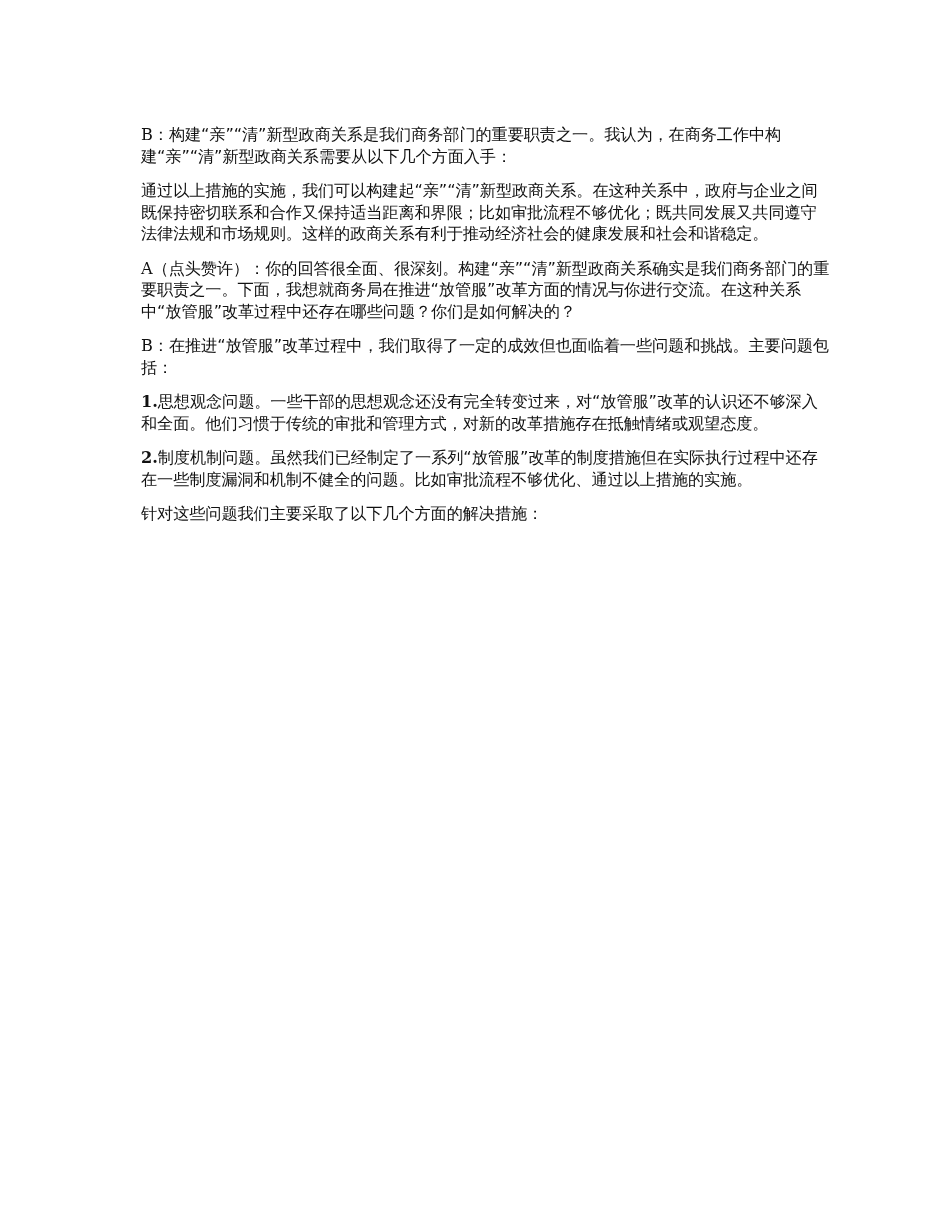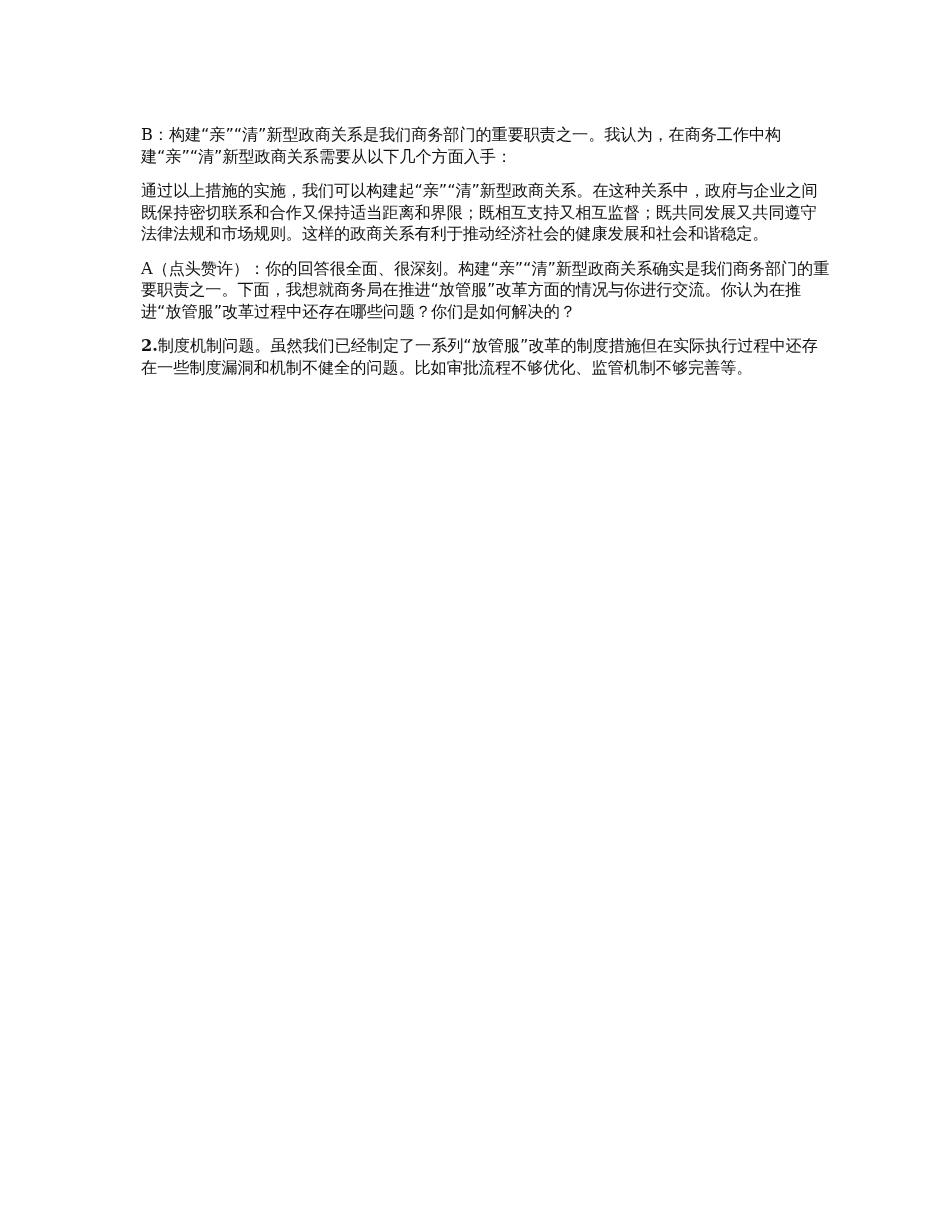--- a/index.html
+++ b/index.html
@@ -12,16 +12,19 @@
   }
   .para { margin: 0 0 13px 0; }
   .num { font-family: "DejaVu Serif", "Liberation Serif", serif; font-weight: bold; }
   .lat { font-family: "DejaVu Serif", "Liberation Serif", serif; }
 </style>
 </head>
 <body>
 
 <div class="page">
   <p class="para"><span class="lat">B</span><span>：构建“亲”“清”新型政商关系是我们商务部门的重要职责之一。我认为，在商务工作中构建“亲”“清”新型政商关系需要从以下几个方面入手：</span></p>
-  <p class="para"><span>通过以上措施的实施，我们可以构建起“亲”“清”新型政商关系。在这种关系中，政府与企业之间既保持密切联系和合作又保持适当距离和界限；既相互支持又相互监督；既共同发展又共同遵守法律法规和市场规则。这样的政商关系有利于推动经济社会的健康发展和社会和谐稳定。</span></p>
-  <p class="para"><span class="lat">A</span><span>（点头赞许）：你的回答很全面、很深刻。构建“亲”“清”新型政商关系确实是我们商务部门的重要职责之一。下面，我想就商务局在推进“放管服”改革方面的情况与你进行交流。你认为在推进“放管服”改革过程中还存在哪些问题？你们是如何解决的？</span></p>
-  <p class="para"><span class="num">2.</span><span>制度机制问题。虽然我们已经制定了一系列“放管服”改革的制度措施但在实际执行过程中还存在一些制度漏洞和机制不健全的问题。比如审批流程不够优化、监管机制不够完善等。</span></p>
+  <p class="para"><span>通过以上措施的实施，我们可以构建起“亲”“清”新型政商关系。在这种关系中，政府与企业之间既保持密切联系和合作又保持适当距离和界限；比如审批流程不够优化；既共同发展又共同遵守法律法规和市场规则。这样的政商关系有利于推动经济社会的健康发展和社会和谐稳定。</span></p>
+  <p class="para"><span class="lat">A</span><span>（点头赞许）：你的回答很全面、很深刻。构建“亲”“清”新型政商关系确实是我们商务部门的重要职责之一。下面，我想就商务局在推进“放管服”改革方面的情况与你进行交流。在这种关系中“放管服”改革过程中还存在哪些问题？你们是如何解决的？</span></p>
+  <p class="para"><span class="lat">B</span><span>：在推进“放管服”改革过程中，我们取得了一定的成效但也面临着一些问题和挑战。主要问题包括：</span></p>
+  <p class="para"><span class="num">1.</span><span>思想观念问题。一些干部的思想观念还没有完全转变过来，对“放管服”改革的认识还不够深入和全面。他们习惯于传统的审批和管理方式，对新的改革措施存在抵触情绪或观望态度。</span></p>
+  <p class="para"><span class="num">2.</span><span>制度机制问题。虽然我们已经制定了一系列“放管服”改革的制度措施但在实际执行过程中还存在一些制度漏洞和机制不健全的问题。比如审批流程不够优化、通过以上措施的实施。</span></p>
+  <p class="para"><span>针对这些问题我们主要采取了以下几个方面的解决措施：</span></p>
 </div>
 
 </body></html>

